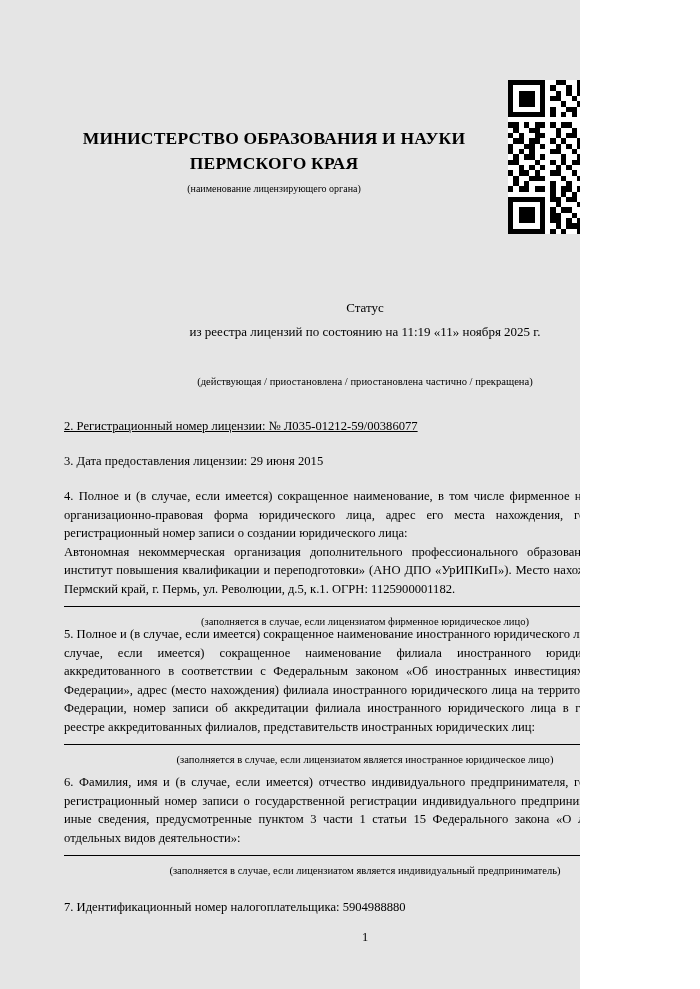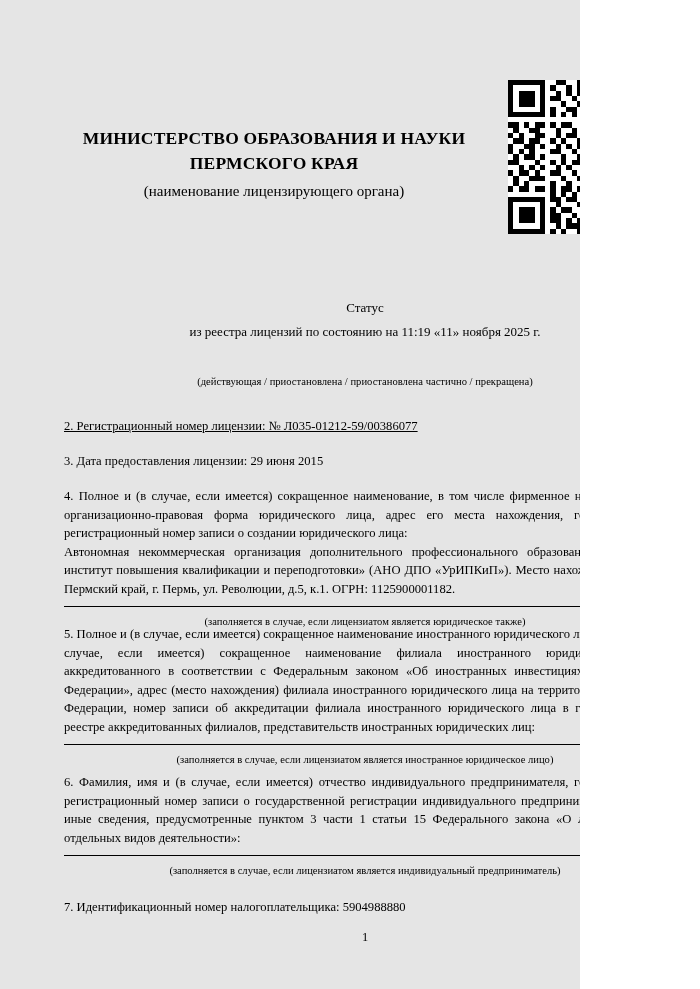--- a/index.html
+++ b/index.html
@@ -44,21 +44,21 @@
   }
   .doc-header .line1,
   .doc-header .line2 {
     font-size: 17.5px;
     font-weight: bold;
     letter-spacing: 0.2px;
     line-height: 25px;
     white-space: nowrap;
   }
   .doc-header .subtitle {
-    font-size: 15px;
+    font-size: 10px;
     margin-top: 7px;
   }
 
   
   .title-block {
     position: absolute;
     left: 0;
     top: 298px;
     width: 602px;
     text-align: center;
@@ -366,21 +366,21 @@
     </div>
 
     <div class="item" style="top:452px;">
       <p>3. Дата предоставления лицензии: 29 июня 2015</p>
     </div>
 
     <div class="item" style="top:487px;">
       <p class="just">4. Полное и (в случае, если имеется) сокращенное наименование, в том числе фирменное наименование, и организационно-правовая форма юридического лица, адрес его места нахождения, государственный регистрационный номер записи о создании юридического лица:</p>
       <p class="just">Автономная некоммерческая организация дополнительного профессионального образования «Уральский институт повышения квалификации и переподготовки» (АНО ДПО «УрИПКиП»). Место нахождения: 614007, Пермский край, г. Пермь, ул. Революции, д.5, к.1. ОГРН: 1125900001182.</p>
       <hr class="rule">
-      <div class="caption">(заполняется в случае, если лицензиатом является юридическое также)</div>
+      <div class="caption">(заполняется в случае, если лицензиатом фирменное юридическое лицо)</div>
     </div>
 
     <div class="item" style="top:625px;">
       <p class="just">5. Полное и (в случае, если имеется) сокращенное наименование иностранного юридического лица, полное и (в случае, если имеется) сокращенное наименование филиала иностранного юридического лица, аккредитованного в соответствии с Федеральным законом «Об иностранных инвестициях в Российской Федерации», адрес (место нахождения) филиала иностранного юридического лица на территории Российской Федерации, номер записи об аккредитации филиала иностранного юридического лица в государственном реестре аккредитованных филиалов, представительств иностранных юридических лиц:</p>
       <hr class="rule">
       <div class="caption">(заполняется в случае, если лицензиатом является иностранное юридическое лицо)</div>
     </div>
 
     <div class="item" style="top:773px;">
       <p class="just">6. Фамилия, имя и (в случае, если имеется) отчество индивидуального предпринимателя, государственный регистрационный номер записи о государственной регистрации индивидуального предпринимателя, а также иные сведения, предусмотренные пунктом 3 части 1 статьи 15 Федерального закона «О лицензировании отдельных видов деятельности»:</p>

